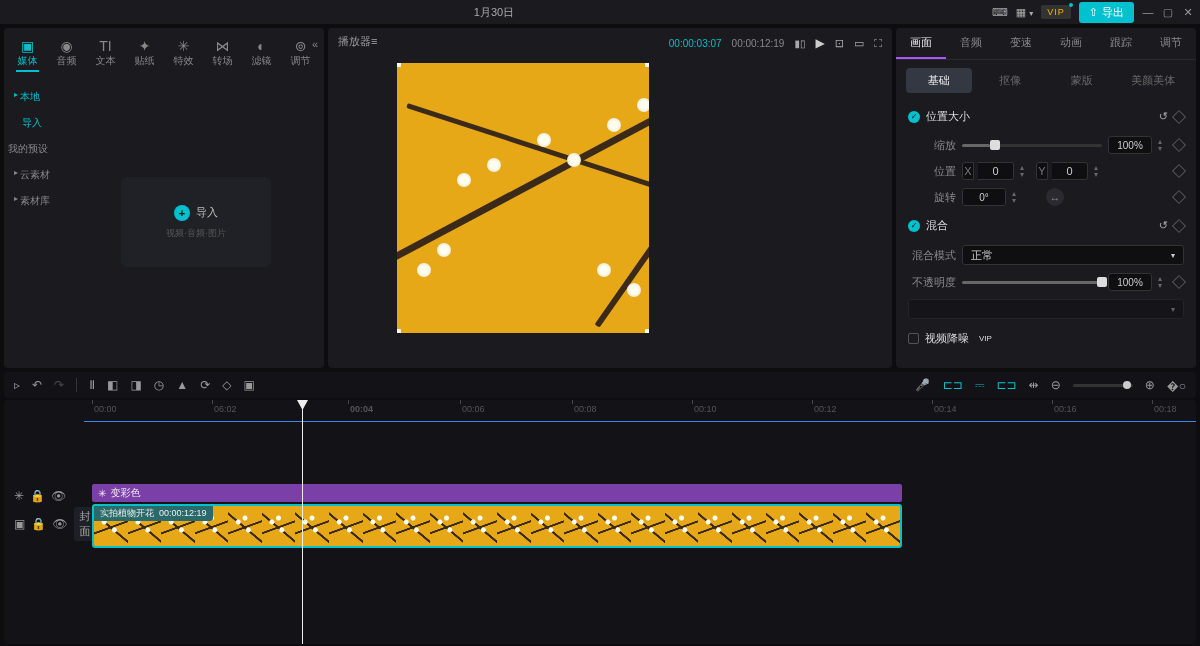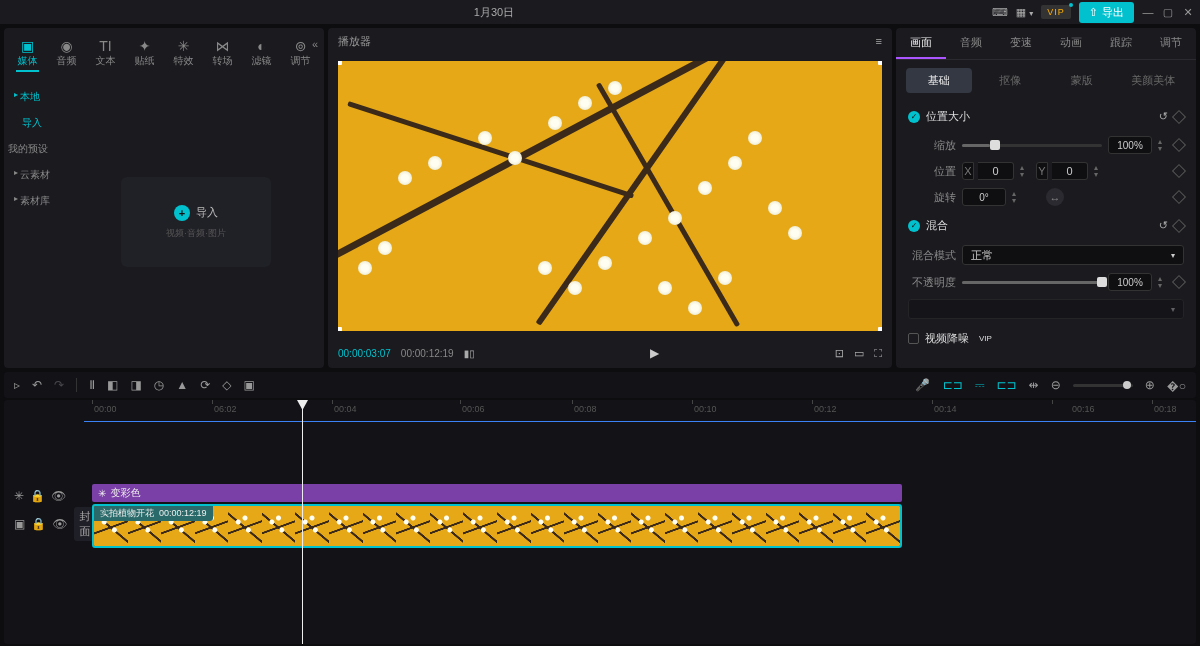--- a/index.html
+++ b/index.html
@@ -14,21 +14,21 @@
   .titlebar .right { display: flex; align-items: center; gap: 8px; }
   .titlebar .vip-badge { background: #333; color: #ffb000; font-size: 9px; padding: 2px 6px; border-radius: 2px; letter-spacing: 1px; position:relative;}
   .titlebar .vip-badge::after{content:'';position:absolute;top:-2px;right:-2px;width:4px;height:4px;background:#00c1cd;border-radius:50%;}
   .titlebar .export-btn { background: #00c1cd; color: #fff; padding: 3px 10px; border-radius: 3px; cursor: pointer; display:flex; align-items:center; gap:4px;}
   .winctl { width: 12px; height: 12px; display:inline-flex; align-items:center; justify-content:center; color:#999; cursor:pointer; }
   .icon-btn{cursor:pointer;color:#aaa;}
 
   .upper { display: flex; height: 344px; gap: 4px; padding: 4px 4px 0 4px; }
   .panel { background: #1a1a1f; border-radius: 4px; position: relative; }
   .media-panel { width: 320px; display:flex; flex-direction:column;}
-  .player-panel { flex: 1; display:flex; flex-direction:column;}
+  .player-panel { flex: 1; display:flex; flex-direction:row;}
   .props-panel { width: 300px; display:flex; flex-direction:column; overflow:hidden;}
 
   .tool-tabs { display: flex; padding: 6px 4px 0 4px; gap: 0; }
   .tool-tab { flex:1; text-align:center; padding: 4px 0; color: #888; cursor:pointer; font-size:10px;}
   .tool-tab .ticon{font-size:14px; height:16px; display:block;}
   .tool-tab.active { color: #00c1cd; }
   .tool-tab.active .underline{height:2px;background:#00c1cd;margin:2px auto 0;width:60%;}
   .collapse-left{ position:absolute; right:6px; top:10px; color:#888; cursor:pointer;}
 
   .media-body{ display:flex; flex:1;}
@@ -356,27 +356,27 @@
       <span class="tb-icon">▣</span>
       <span class="tb-icon">🔒</span>
       <span class="tb-icon">👁</span>
       <span class="cover-lbl">封面</span>
     </div>
   </div>
   <div class="tl-right">
     <div class="ruler">
       <span class="tick" style="left:8px;"><span style="margin-left:2px;">00:00</span></span>
       <span class="tick" style="left:128px;"><span style="margin-left:2px;">06:02</span></span>
-      <span class="tick" style="left:248px;"><span style="margin-left:2px;">00:04</span></span>
+      <span class="tick" style="left:264px;font-weight:bold;"><span style="margin-left:2px;">00:04</span></span>
       <span class="tick" style="left:376px;"><span style="margin-left:2px;">00:06</span></span>
       <span class="tick" style="left:488px;"><span style="margin-left:2px;">00:08</span></span>
       <span class="tick" style="left:608px;"><span style="margin-left:2px;">00:10</span></span>
       <span class="tick" style="left:728px;"><span style="margin-left:2px;">00:12</span></span>
       <span class="tick" style="left:848px;"><span style="margin-left:2px;">00:14</span></span>
-      <span class="tick" style="left:968px;"><span style="margin-left:20px;text-align:right;">00:16</span></span>
+      <span class="tick" style="left:968px;"><span style="margin-left:2px;text-align:right;">00:16</span></span>
       <span class="tick" style="left:1068px;"><span style="margin-left:2px;">00:18</span></span>
     </div>
     <div class="tracks">
       <div class="effect-track">
         <span>✳</span>
         <span>变彩色</span>
       </div>
       <div class="video-track">
         <div class="clip-label"><span>实拍植物开花</span>&nbsp;&nbsp;<span>00:00:12:19</span></div>
         <div class="thumbs">

